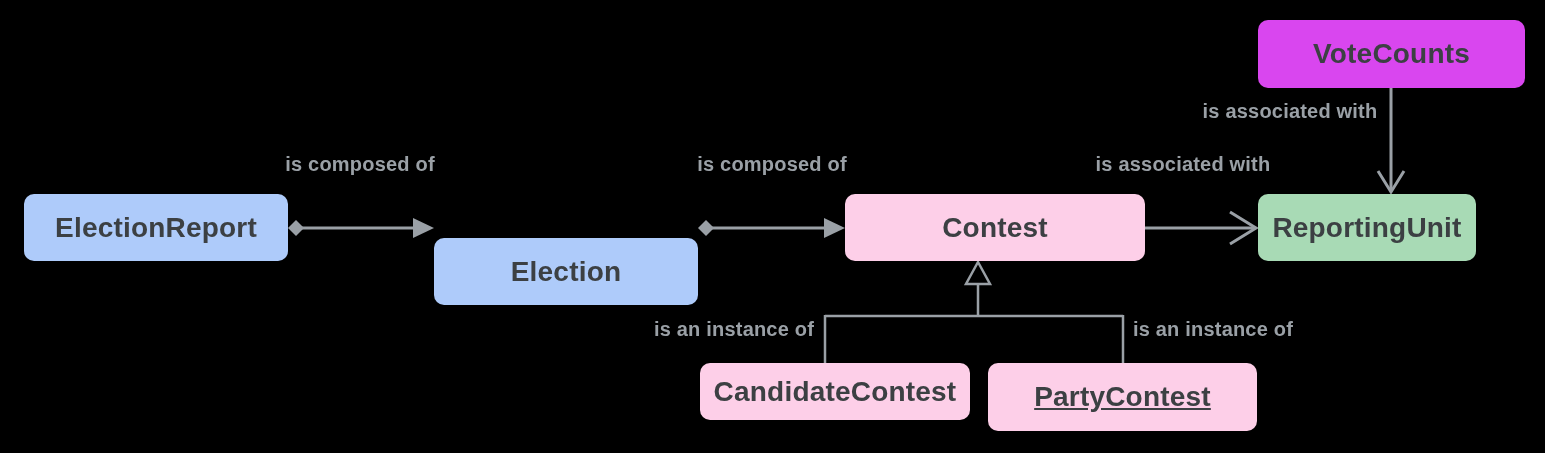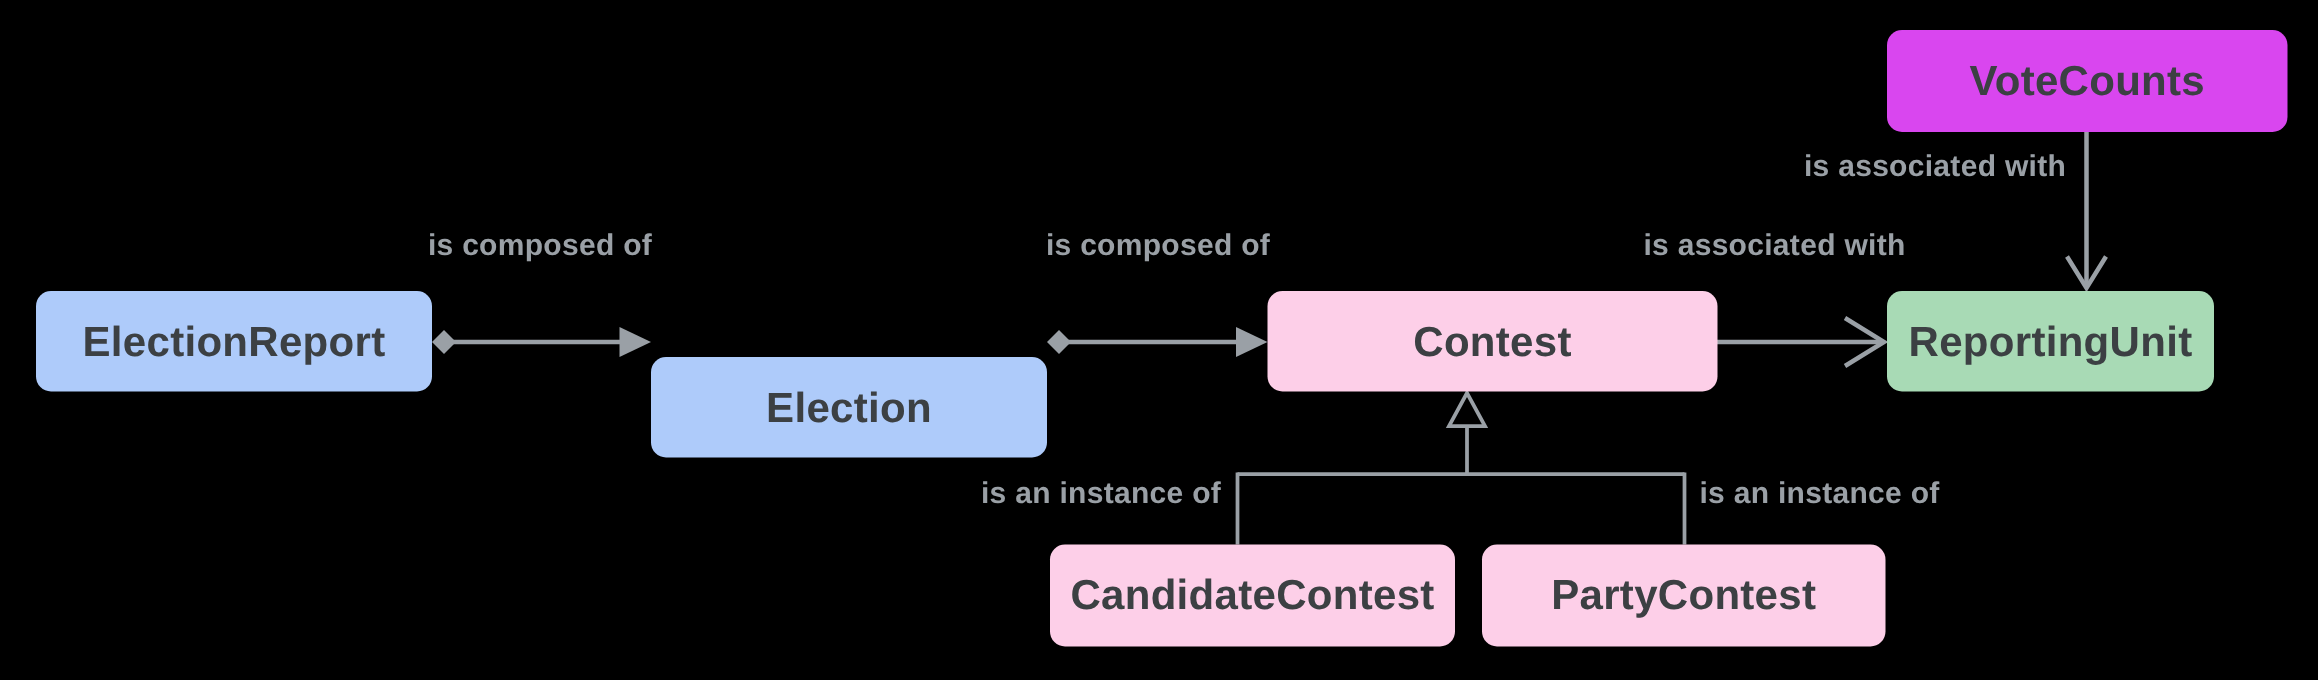--- a/index.html
+++ b/index.html
@@ -33,21 +33,21 @@
     font-weight: bold;
     color: #3c4043;
     letter-spacing: 0.2px;
     box-sizing: border-box;
   }
   .node-election-report { left: 24px;   top: 194px; width: 264px; }
   .node-election        { left: 434px;  top: 194px; width: 264px; margin-top: 44px; }
   .node-contest         { left: 845px;  top: 194px; width: 300px; }
   .node-reporting-unit  { left: 1258px; top: 194px; width: 218px; }
   .node-vote-counts     { left: 1258px; top: 20px;  width: 267px; height: 68px; }
-  .node-candidate-contest { left: 700px; top: 363px; width: 270px; height: 68px; }
+  .node-candidate-contest { left: 700px; top: 363px; width: 270px; height: 57px; }
   .node-party-contest     { left: 988px; top: 363px; width: 269px; height: 68px; }
   .edge-label {
     position: absolute;
     transform: translateX(-50%);
     white-space: nowrap;
     font-size: 20px;
     font-weight: bold;
     color: #9aa0a6;
     letter-spacing: 0.2px;
   }
@@ -103,21 +103,21 @@
   </div>
 
   <div class="node node-reporting-unit" style="background: rgb(168, 218, 181);">
     <span>ReportingUnit</span>
   </div>
 
   <div class="node node-candidate-contest" style="background: rgb(253, 207, 232);">
     <span>CandidateContest</span>
   </div>
 
-  <div class="node node-party-contest" style="background: rgb(253, 207, 232);">
+  <div class="node node-party-contest" style="background: rgb(253, 207, 232); text-decoration: underline;">
     <span>PartyContest</span>
   </div>
 
   <div class="edge-label lbl-composed-1">is composed of</div>
   <div class="edge-label lbl-composed-2">is composed of</div>
   <div class="edge-label lbl-associated-1">is associated with</div>
   <div class="edge-label lbl-associated-2">is associated with</div>
   <div class="edge-label lbl-instance-left">is an instance of</div>
   <div class="edge-label lbl-instance-right">is an instance of</div>
 

